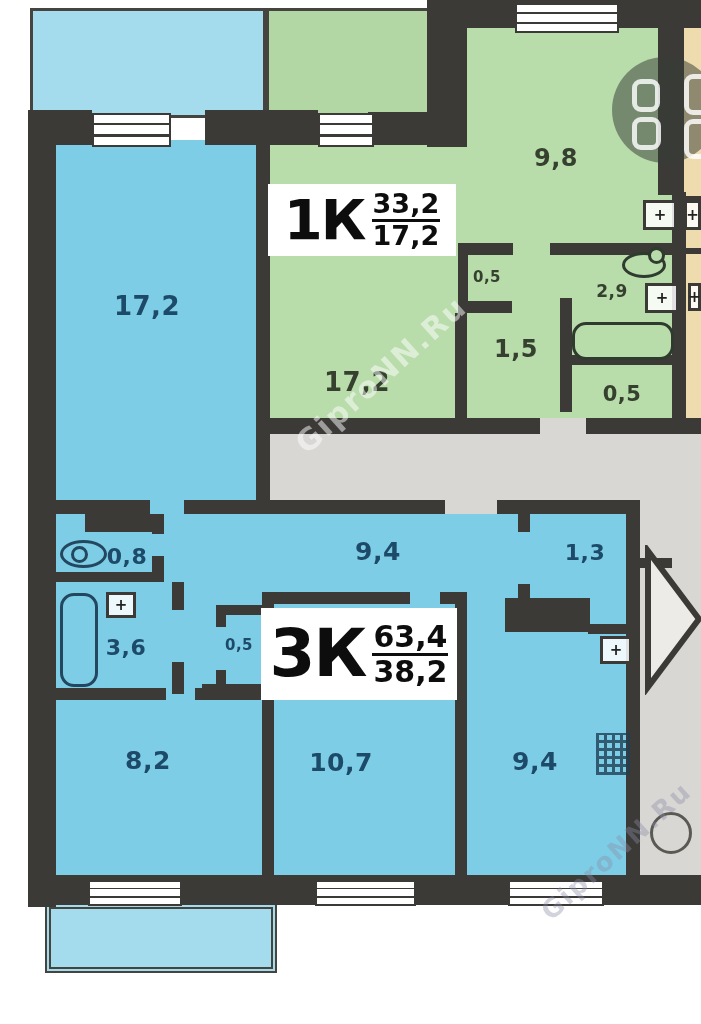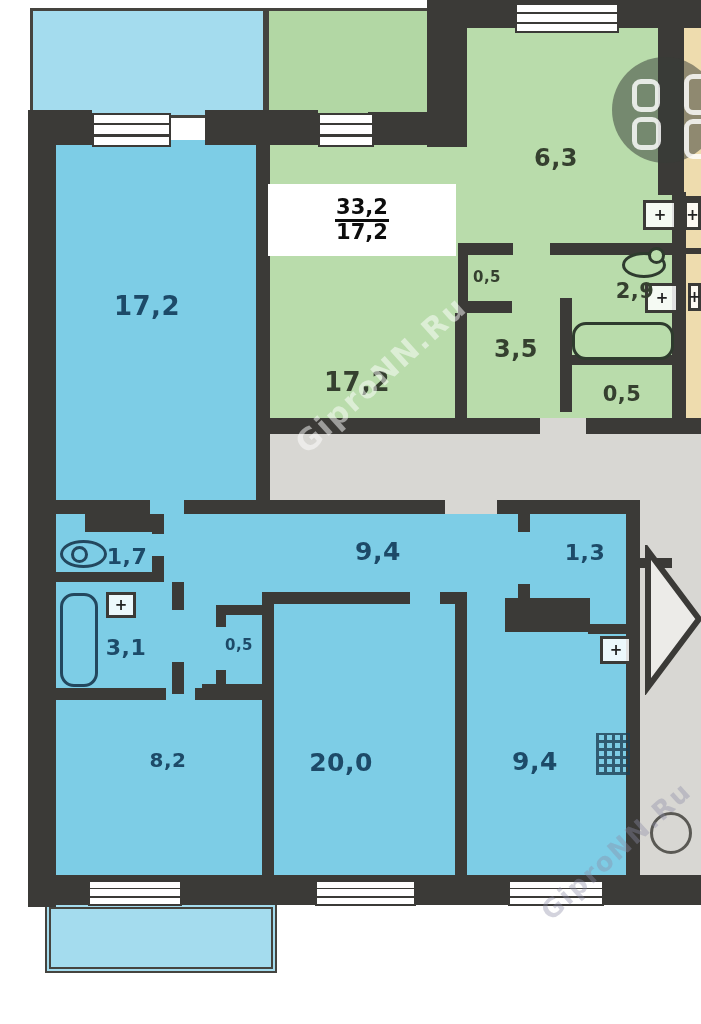--- a/index.html
+++ b/index.html
@@ -120,40 +120,48 @@
   <div class="pbox" style="left:106px;top:592px;width:30px;height:26px;">+</div>
   <div class="pbox" style="left:600px;top:636px;width:32px;height:28px;">+</div>
   <div class="grid-icon" style="left:596px;top:733px;width:34px;height:42px;"></div>
   <div class="circ" style="left:650px;top:812px;width:42px;height:42px;"></div>
 
   <svg class="stairs" style="left:640px;top:545px;" width="61" height="150" viewBox="0 0 61 150">
     <polygon points="8,6 59,74 8,142" fill="#ecebe8" stroke="#3b3a37" stroke-width="6"></polygon>
   </svg>
 
   <div class="stamp" style="left:268px;top:184px;width:188px;height:72px;">
-    <span class="frac" style="font-size:21px;">
+    <span class="aname" style="font-size:56px;">1К</span>
+    <span class="frac" style="font-size:27px;">
       <span class="num">33,2</span>
       <span class="den">17,2</span>
+    </span>
+  </div>
+  <div class="stamp" style="left:261px;top:608px;width:196px;height:92px;">
+    <span class="aname" style="font-size:66px;">3К</span>
+    <span class="frac" style="font-size:30px;">
+      <span class="num">63,4</span>
+      <span class="den">38,2</span>
     </span>
   </div>
 
   <span class="lbl b" style="left:147px;top:306px;font-size:26px;">17,2</span>
   <span class="lbl g" style="left:357px;top:382px;font-size:26px;">17,2</span>
-  <span class="lbl g" style="left:556px;top:158px;font-size:24px;">6,3</span>
+  <span class="lbl g" style="left:556px;top:158px;font-size:24px;">9,8</span>
   <span class="lbl g" style="left:487px;top:277px;font-size:15px;">0,5</span>
-  <span class="lbl g" style="left:612px;top:291px;font-size:21px;margin-left:23px;">2,9</span>
-  <span class="lbl g" style="left:516px;top:349px;font-size:24px;">3,5</span>
+  <span class="lbl g" style="left:612px;top:291px;font-size:17px;">2,9</span>
+  <span class="lbl g" style="left:516px;top:349px;font-size:24px;">1,5</span>
   <span class="lbl g" style="left:622px;top:394px;font-size:21px;">0,5</span>
   <span class="lbl b" style="left:378px;top:551px;font-size:25px;">9,4</span>
   <span class="lbl b" style="left:585px;top:552px;font-size:22px;">1,3</span>
-  <span class="lbl b" style="left:127px;top:556px;font-size:22px;">1,7</span>
-  <span class="lbl b" style="left:126px;top:647px;font-size:22px;">3,1</span>
+  <span class="lbl b" style="left:127px;top:556px;font-size:22px;">0,8</span>
+  <span class="lbl b" style="left:126px;top:647px;font-size:22px;">3,6</span>
   <span class="lbl b" style="left:239px;top:645px;font-size:15px;">0,5</span>
-  <span class="lbl b" style="left:168px;top:760px;font-size:20px;">8,2</span>
-  <span class="lbl b" style="left:341px;top:762px;font-size:25px;">20,0</span>
+  <span class="lbl b" style="left:148px;top:760px;font-size:25px;">8,2</span>
+  <span class="lbl b" style="left:341px;top:762px;font-size:25px;">10,7</span>
   <span class="lbl b" style="left:535px;top:761px;font-size:25px;">9,4</span>
 
   <span class="wm" style="left:300px;top:430px;font-size:30px;color:rgba(255,255,255,.5);">GiproNN.Ru</span>
   <span class="wm" style="left:545px;top:900px;font-size:26px;color:rgba(140,140,165,.38);">GiproNN.Ru</span>
 
   <div class="logo" style="left:612px;top:57px;width:106px;height:106px;">
     <div class="lsq" style="left:20px;top:22px;width:28px;height:33px;"></div>
     <div class="lsq" style="left:72px;top:17px;width:34px;height:41px;"></div>
     <div class="lsq" style="left:20px;top:60px;width:29px;height:33px;"></div>
     <div class="lsq" style="left:72px;top:62px;width:34px;height:40px;"></div>

